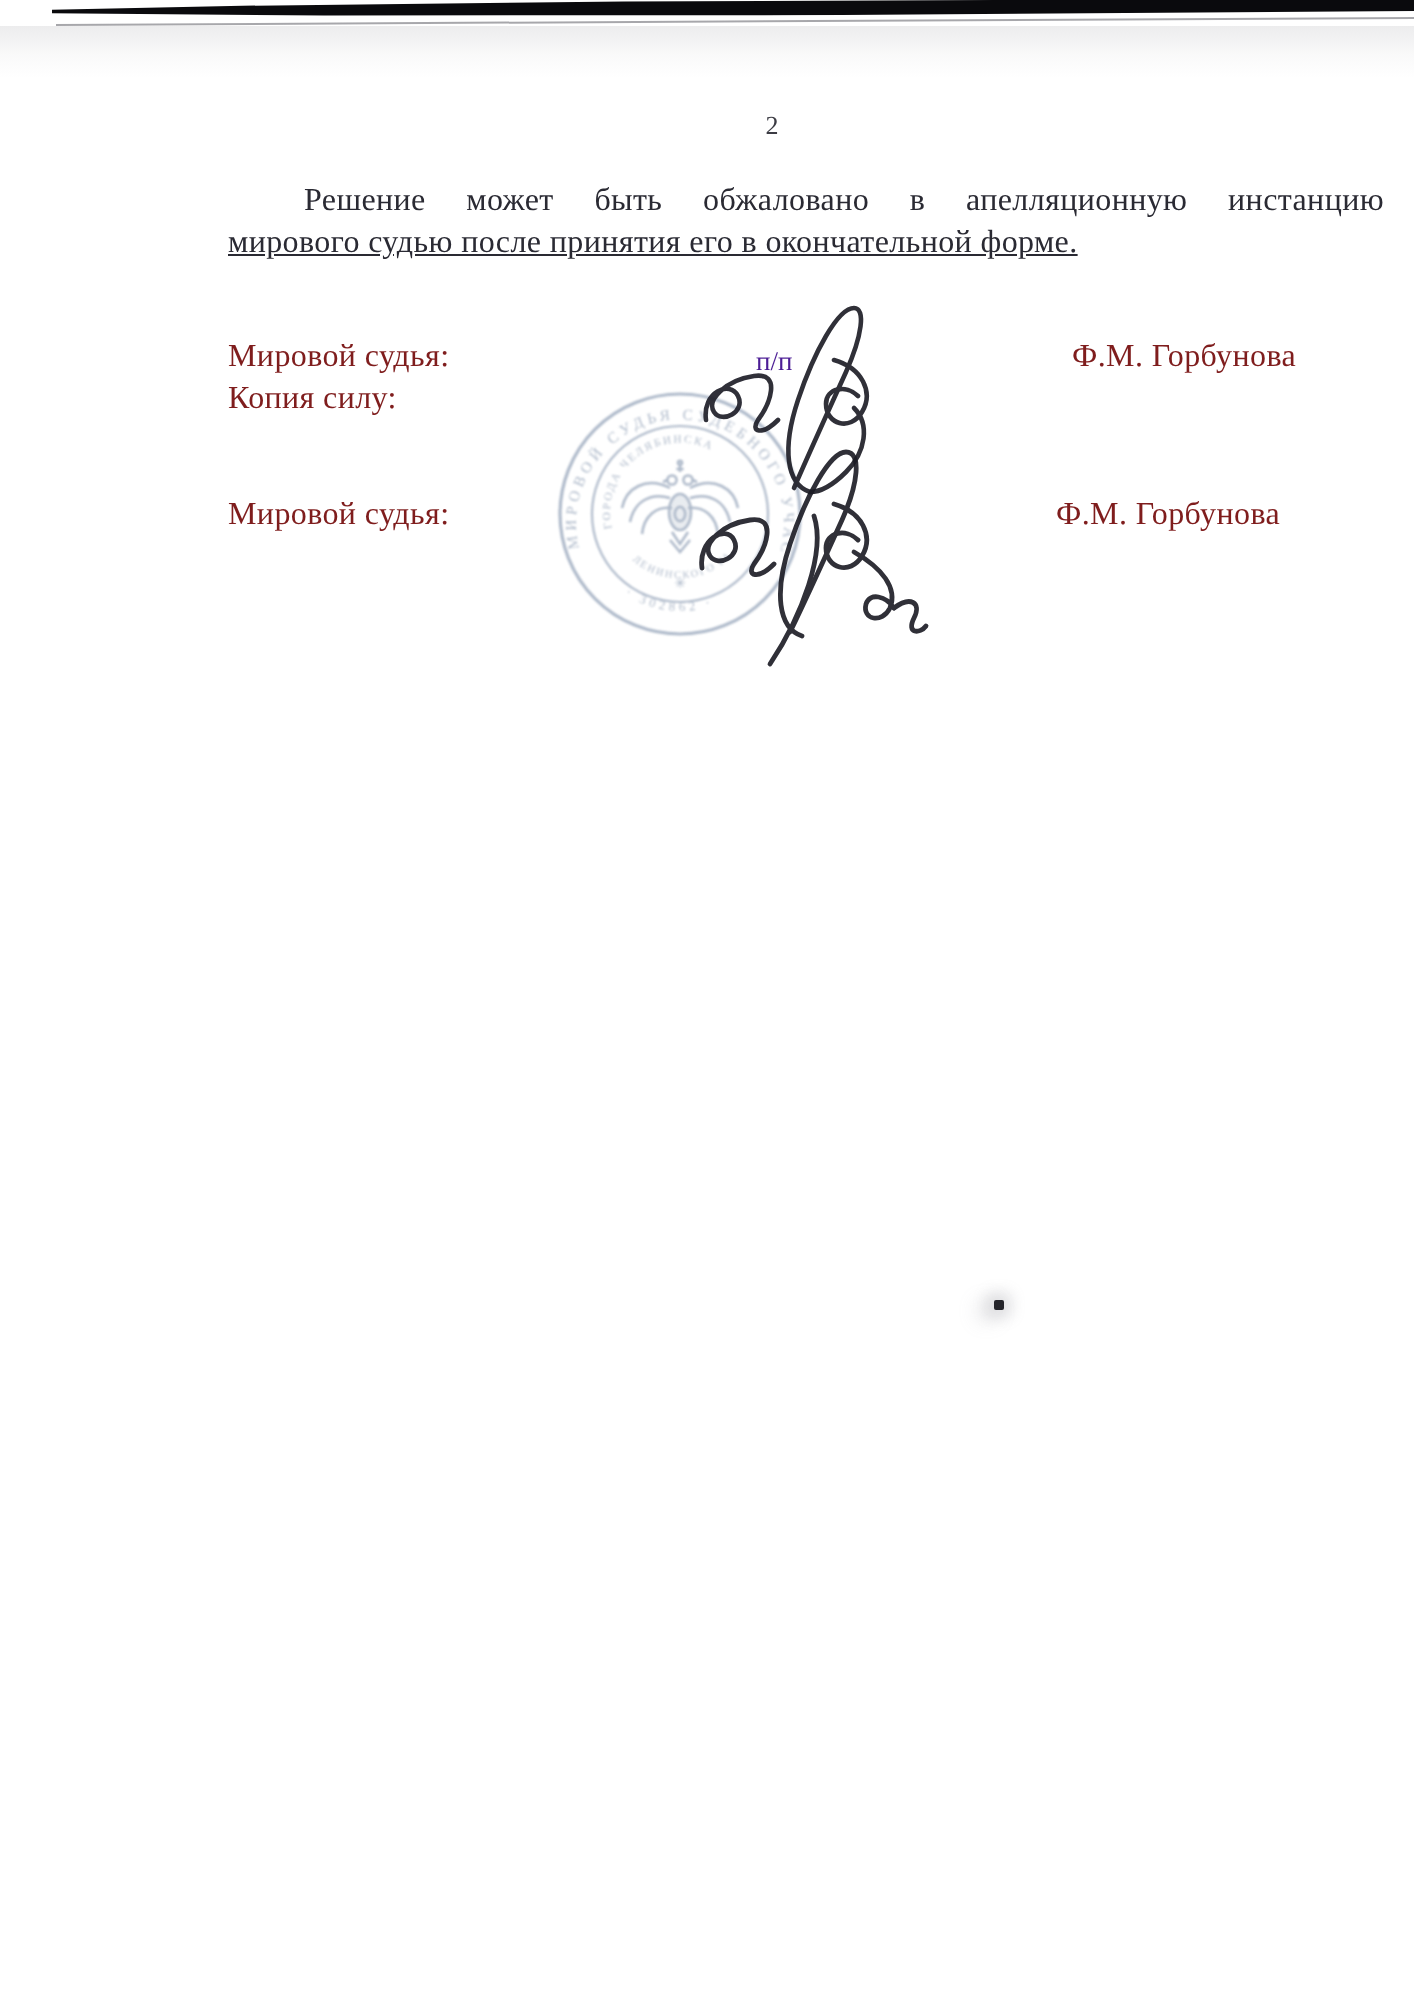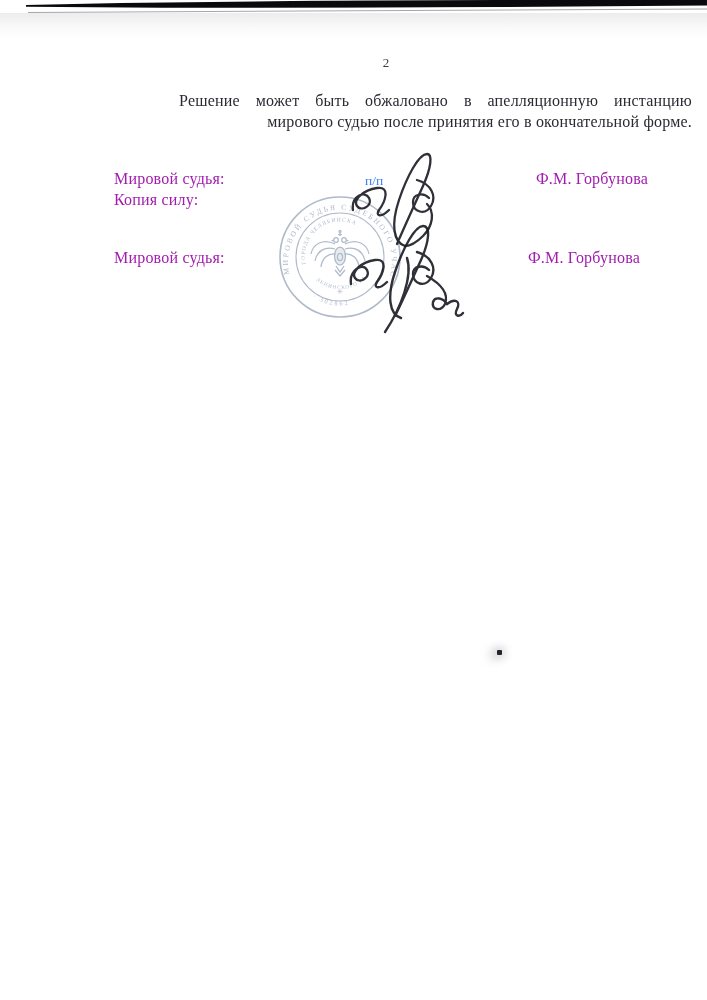--- a/index.html
+++ b/index.html
@@ -28,25 +28,25 @@
   }
   
   .page-number{
     position:absolute;left:0;top:55px;width:772px;text-align:center;
     font-size:13px;color:#3c3c44;
   }
   .body-par{
     position:absolute;left:114px;top:90px;width:578px;
     font-size:16px;line-height:21px;letter-spacing:0.2px;color:#2a2a33;
   }
-  .jline{text-align:justify;text-align-last:justify;margin-left:27px;}
-  .lastline{text-align:right;}
+  .jline{text-align:justify;text-align-last:justify;}
+  .lastline{text-align:left;text-decoration:underline;}
   .indent{text-indent:38px;}
-  .row-text{position:absolute;font-size:16px;letter-spacing:0.2px;color:#a21caf;white-space:nowrap;z-index:4;}
-  .pp-mark{position:absolute;left:365px;top:173px;font-size:13.5px;color:#3b82f6;z-index:4;}
+  .row-text{position:absolute;font-size:16px;letter-spacing:0.2px;color:#7f1d1d;white-space:nowrap;z-index:4;}
+  .pp-mark{position:absolute;left:378px;top:173px;font-size:13.5px;color:#4c1d95;z-index:4;}
   
   .seal{position:absolute;left:274px;top:190px;width:132px;height:134px;z-index:2;}
   .sig{position:absolute;z-index:6;}
   .sig1{left:339px;top:146px;width:118px;height:112px;}
   .sig2{left:341px;top:214px;width:132px;height:124px;}
 </style>
 </head>
 <body>
 
 <div class="page">

